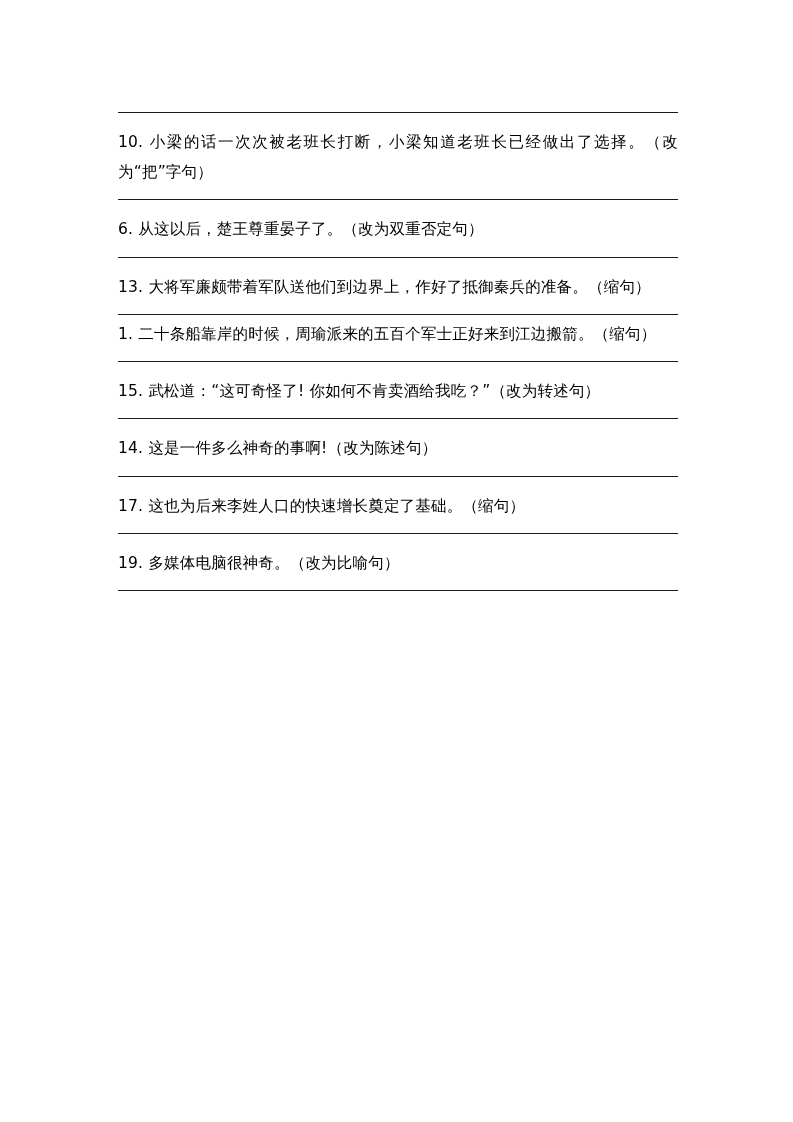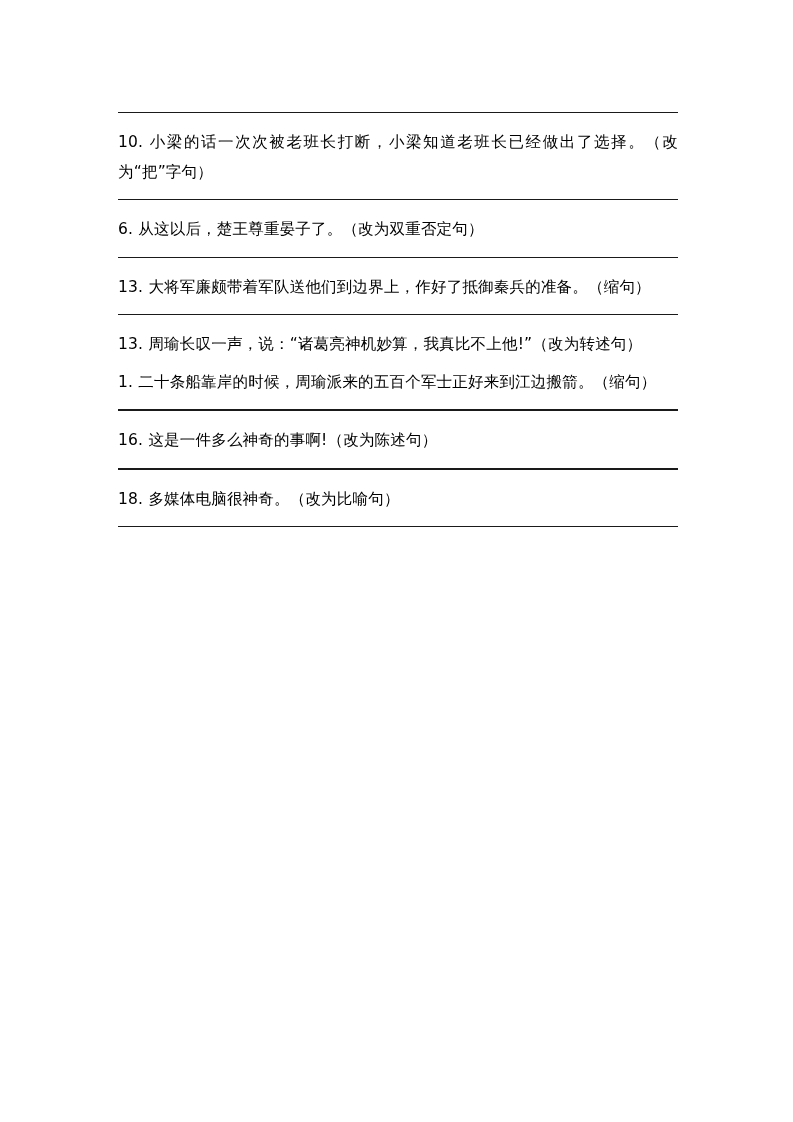--- a/index.html
+++ b/index.html
@@ -73,42 +73,45 @@
     </div>
 
     <hr class="rule">
 
     <div class="qblock">
       <div class="qtext">13. 大将军廉颇带着军队送他们到边界上，作好了抵御秦兵的准备。（缩句）</div>
     </div>
 
     <hr class="rule">
 
-    <div class="qblock tight">
-      <div class="qtext">13. 周瑜长叹一声，说：“诸葛亮神机妙算，我真比不上他!”（改为转述句）</div>
-    </div>
 
     <div class="qblock tight2">
       <div class="qtext">1. 二十条船靠岸的时候，周瑜派来的五百个军士正好来到江边搬箭。（缩句）</div>
     </div>
 
     <hr class="rule">
 
+    <div class="qblock">
+      <div class="qtext">15. 武松道：“这可奇怪了! 你如何不肯卖酒给我吃？”（改为转述句）</div>
+    </div>
 
     <hr class="rule">
 
     <div class="qblock">
-      <div class="qtext">16. 这是一件多么神奇的事啊!（改为陈述句）</div>
+      <div class="qtext">14. 这是一件多么神奇的事啊!（改为陈述句）</div>
     </div>
 
     <hr class="rule">
 
+    <div class="qblock">
+      <div class="qtext">17. 这也为后来李姓人口的快速增长奠定了基础。（缩句）</div>
+    </div>
 
     <hr class="rule">
 
     <div class="qblock">
-      <div class="qtext">18. 多媒体电脑很神奇。（改为比喻句）</div>
+      <div class="qtext">19. 多媒体电脑很神奇。（改为比喻句）</div>
     </div>
 
     <hr class="rule">
 
   </div>
 </div>
 
 </body></html>

